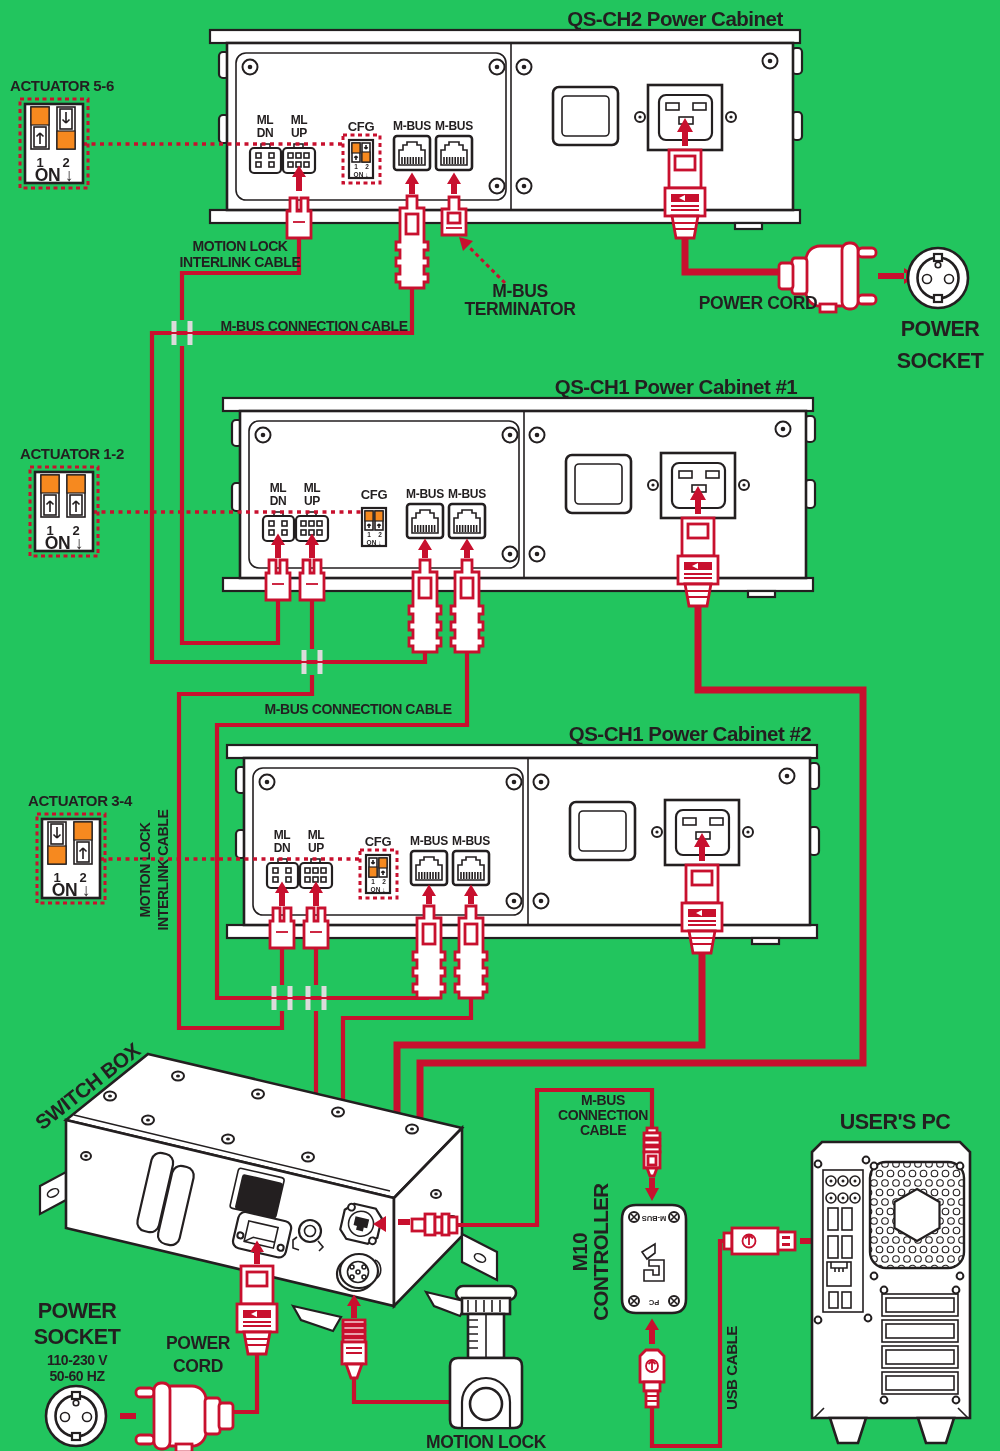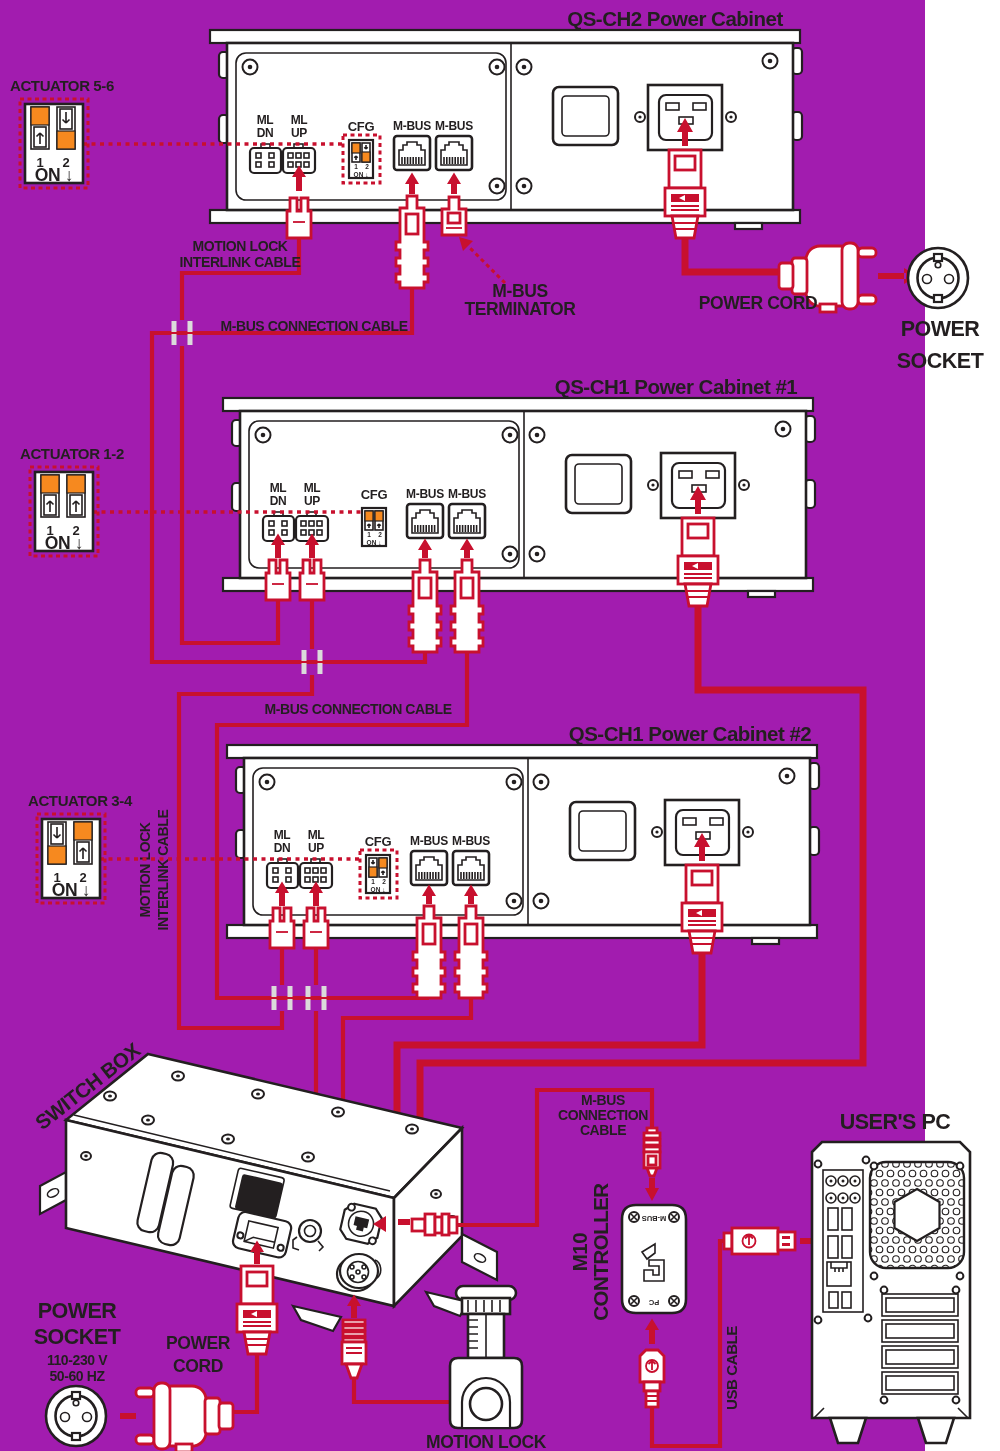--- a/index.html
+++ b/index.html
@@ -1,16 +1,16 @@
 <!DOCTYPE html>
 <html><head>
 <meta charset="utf-8">
 <style>
   html,body{margin:0;padding:0;background:#fff;}
-  #stage{width:925px;height:1451px;position:relative;background:#a21caf;}
+  #stage{width:1000px;height:1451px;position:relative;background:#22c55e;}
   svg{display:block;}
   svg text{font-family:"Liberation Sans","DejaVu Sans",sans-serif;font-weight:bold;fill:#231F20;}
   .f6{font-size:6.5px}.f7{font-size:7.5px}
   .f12{font-size:12px;letter-spacing:-.3px}
   .f13{font-size:13px;letter-spacing:-.3px}
   .f14{font-size:14px;letter-spacing:-.4px}
   .f15{font-size:15px;letter-spacing:-.4px}
   .f17{font-size:17.5px;letter-spacing:-.4px}
   .f20{font-size:20.5px;letter-spacing:-.5px}
   .f21{font-size:21.5px;letter-spacing:-.5px}

